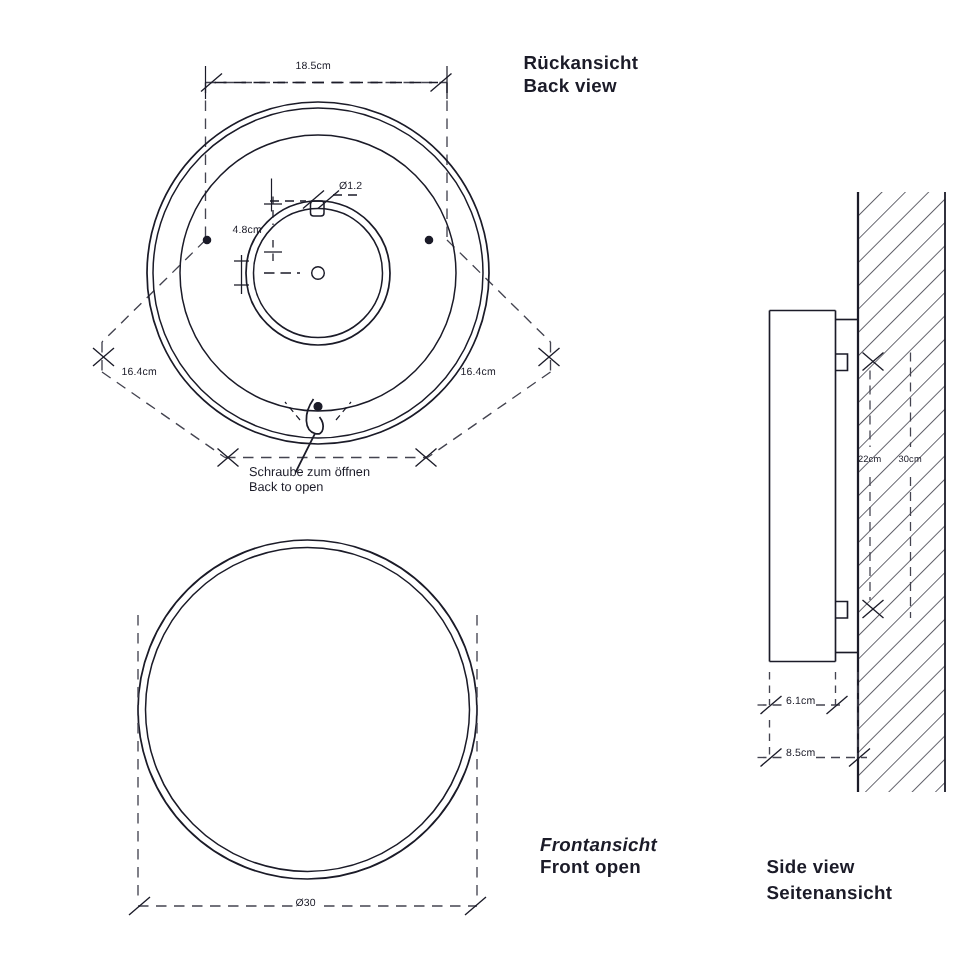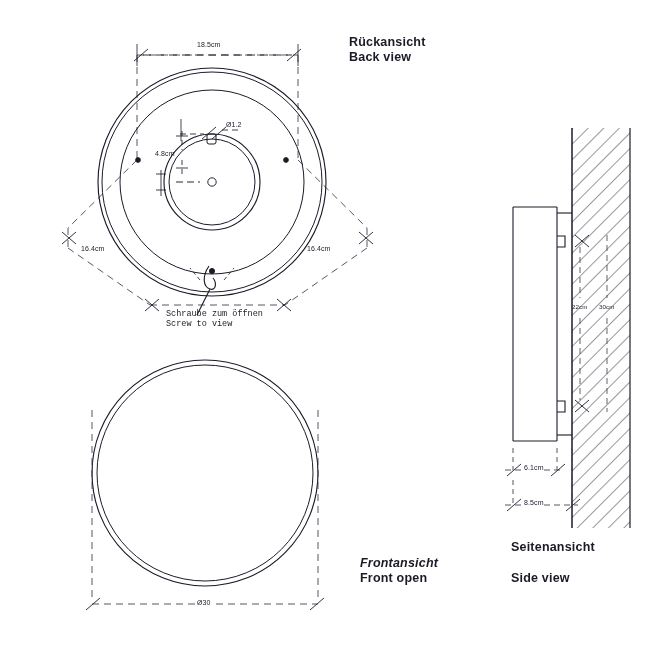--- a/index.html
+++ b/index.html
@@ -16,21 +16,21 @@
     font-family:"Liberation Sans", sans-serif;
     font-size:12.5px;
     font-weight:bold;
     color:#1b1b28;
     letter-spacing:.2px;
     line-height:15px;
     white-space:pre;
   }
   .callout{
     position:absolute;
-    font-family:Liberation Mono, monospace;
+    font-family:Liberation Sans, sans-serif;
     font-size:8.5px;
     color:#1b1b28;
     line-height:10px;
     white-space:pre;
     text-align:center;
   }
   .dim{
     position:absolute;
     font-family:"Liberation Sans", sans-serif;
     font-size:7px;
@@ -207,28 +207,28 @@
 
 <div class="dim" style="left:226px;top:121px;">Ø1.2</div>
 
 <div class="dim" style="left:155px;top:150px;">4.8cm</div>
 
 <div class="dim" style="left:81px;top:245px;">16.4cm</div>
 
 <div class="dim" style="left:307px;top:245px;">16.4cm</div>
 
 <div class="callout" style="left:166px;top:309px;">Schraube zum öffnen</div>
-<div class="callout" style="left:166px;top:319px;">Screw to view</div>
+<div class="callout" style="left:166px;top:319px;">Back to open</div>
 
 <div class="view-label" style="left:360px;top:556px;font-style:italic;">Frontansicht</div>
 <div class="view-label" style="left:360px;top:571px;">Front open</div>
 
 <div class="dim" style="left:197px;top:599px;">Ø30</div>
 
-<div class="view-label" style="left:511px;top:540px;">Seitenansicht</div>
+<div class="view-label" style="left:511px;top:588px;">Seitenansicht</div>
 <div class="view-label" style="left:511px;top:571px;">Side view</div>
 
 <div class="dim small" style="left:572px;top:303px;">22cm</div>
 <div class="dim small" style="left:599px;top:303px;">30cm</div>
 
 <div class="dim" style="left:524px;top:464px;">6.1cm</div>
 
 <div class="dim" style="left:524px;top:499px;">8.5cm</div>
 
 </body></html>

